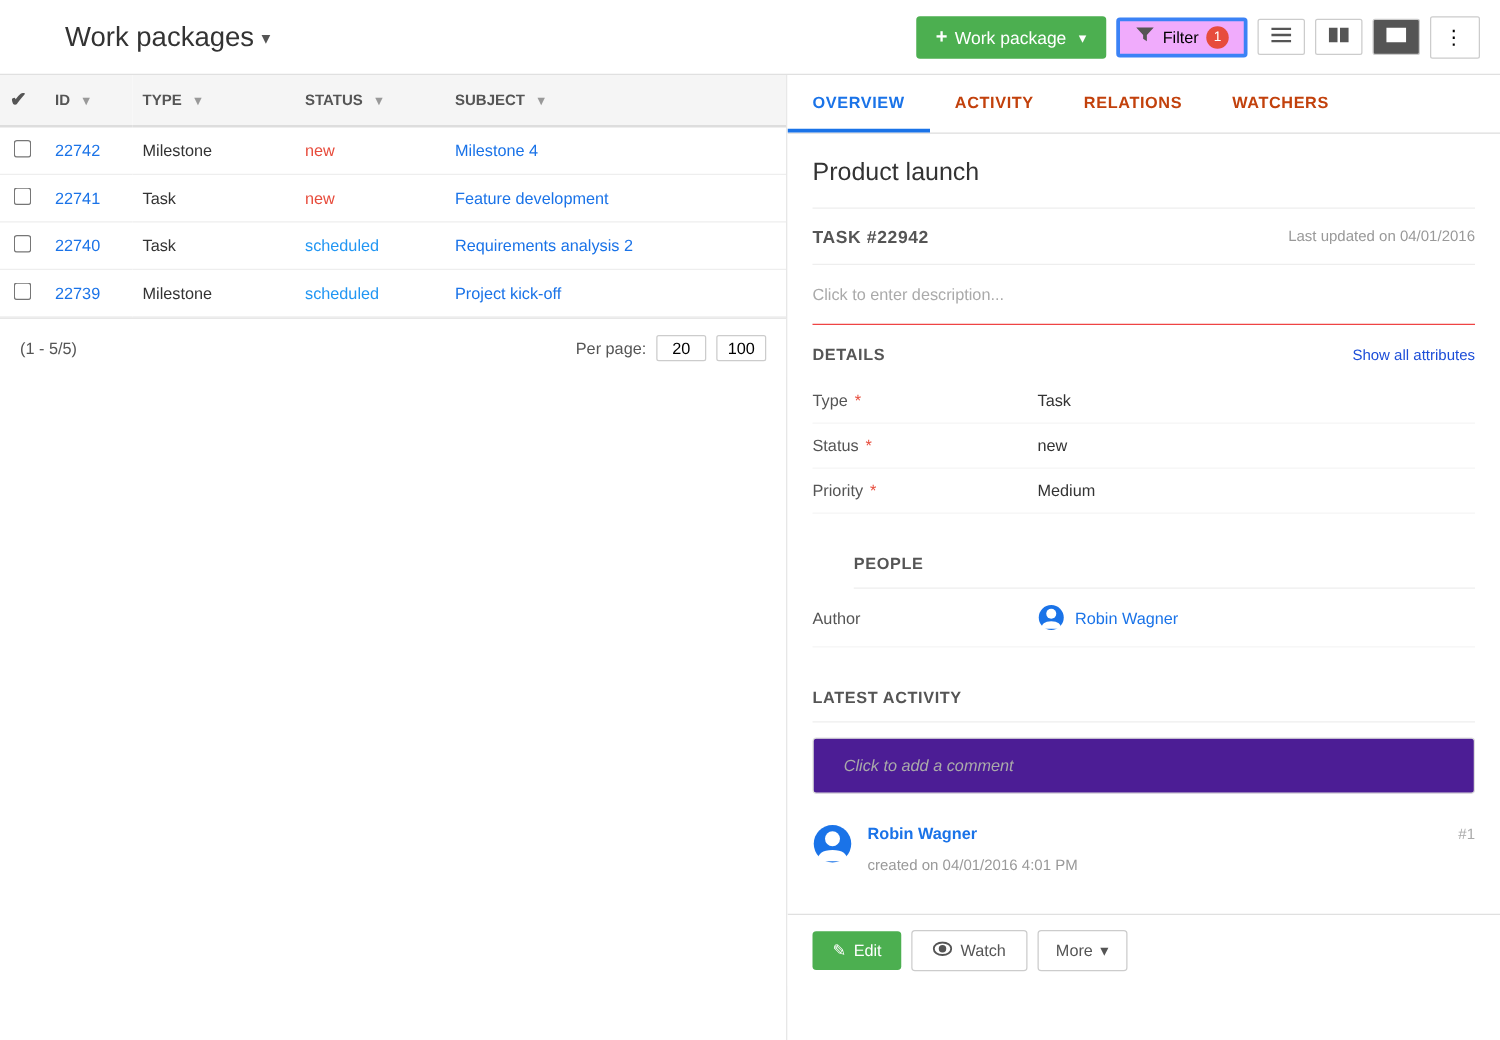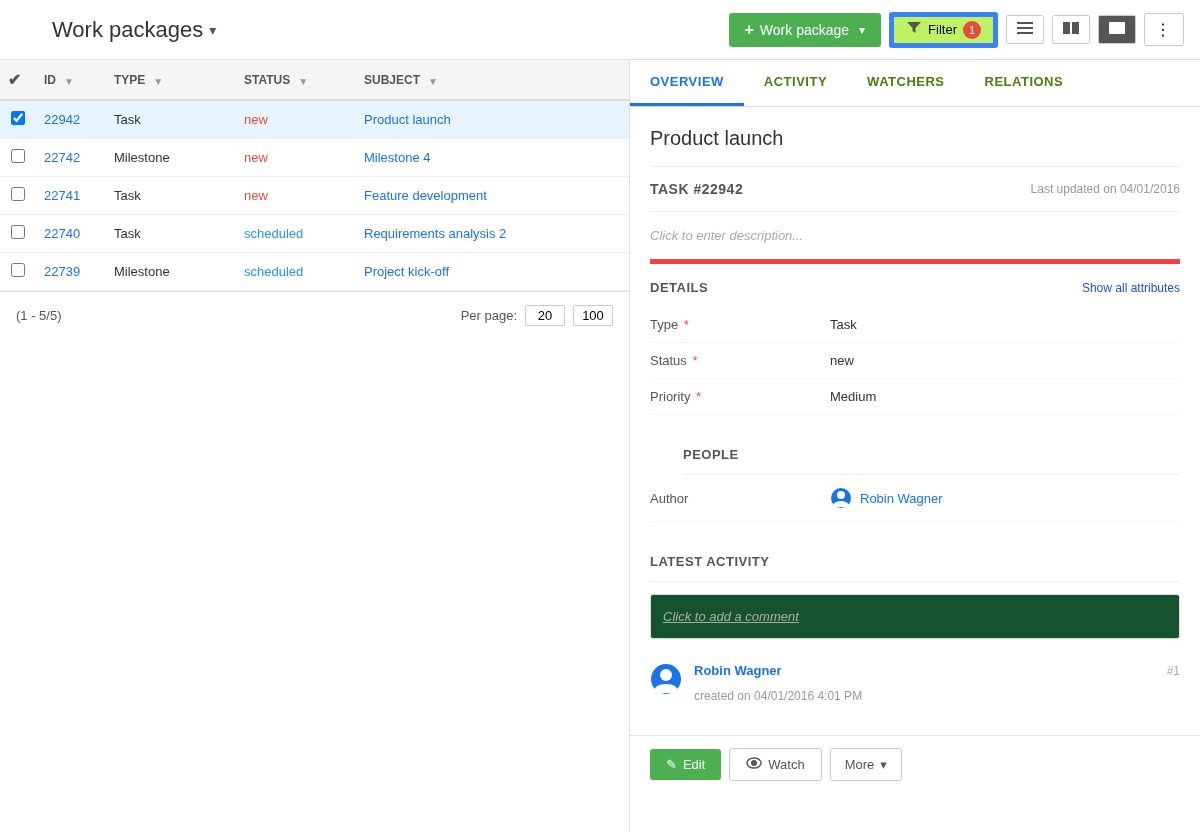--- a/index.html
+++ b/index.html
@@ -47,24 +47,24 @@
       align-items: center;
       gap: 6px;
     }
     .btn-new-wp .plus-icon { font-size: 16px; font-weight: bold; }
     .btn-new-wp .dropdown-arrow { font-size: 12px; margin-left: 4px; }
 
     .filter-btn {
       display: flex;
       align-items: center;
       gap: 6px;
-      border: 5px solid #3b82f6;
+      border: 3px solid #3b82f6;
       padding: 4px 12px;
       border-radius: 3px;
-      background: #bef264;
+      background: #f0abfc;
       cursor: pointer;
       font-size: 13px;
     }
     .filter-badge {
       background: #e74c3c;
       color: white;
       border-radius: 50%;
       width: 18px;
       height: 18px;
       display: flex;
@@ -173,21 +173,21 @@
       border-bottom: 1px solid #ddd;
       background: white;
       position: sticky;
       top: 0;
       z-index: 10;
     }
     .detail-tab {
       padding: 14px 20px;
       font-size: 13px;
       font-weight: 600;
-      color: #4d7c0f;
+      color: #c2410c;
       cursor: pointer;
       text-transform: uppercase;
       letter-spacing: 0.5px;
       border-bottom: 3px solid transparent;
     }
     .detail-tab.active {
       color: #1a73e8;
       border-bottom: 3px solid #1a73e8;
     }
 
@@ -218,23 +218,22 @@
       text-transform: uppercase;
       letter-spacing: 0.5px;
     }
     .last-updated {
       font-size: 12px;
       color: #999;
     }
 
     .description-area {
       padding: 16px 0;
-      border-bottom: 5px solid #ef4444;
+      border-bottom: 1px solid #ef4444;
       color: #aaa;
-      font-style: italic;
       cursor: pointer;
     }
 
     .section-header {
       display: flex;
       justify-content: space-between;
       align-items: center;
       padding: 16px 0 12px 0;
     }
     .section-title {
@@ -286,30 +285,29 @@
     .author-icon {
       width: 22px;
       height: 22px;
     }
     .author-name { color: #1a73e8; font-size: 13px; }
 
     .activity-section { padding: 16px 0 0 0; }
 
     .comment-input {
       width: 100%;
-      padding: 14px 12px;
+      padding: 14px 24px;
       border: 1px solid #ddd;
       border-radius: 3px;
       color: #aaa;
       font-style: italic;
       font-size: 13px;
       cursor: pointer;
       margin: 12px 0;
-      background: #14532d;
-      text-decoration: underline;
+      background: #4c1d95;
     }
 
     .activity-entry {
       display: flex;
       align-items: flex-start;
       gap: 12px;
       padding: 12px 0;
     }
     .activity-avatar {
       width: 32px;
@@ -470,37 +468,20 @@
           </th>
           <th>
             <span class="col-header-with-sort">
               <span>SUBJECT</span>
               <span class="sort-arrow">▼</span>
             </span>
           </th>
         </tr>
       </thead>
       <tbody id="table-body">
-      <tr class="selected">
-      <td class="check-col">
-        <input type="checkbox" checked="" style="">
-      </td>
-      <td>
-        <a href="#" class="id-link">22942</a>
-      </td>
-      <td>
-        <span>Task</span>
-      </td>
-      <td>
-        <span class="status-new">new</span>
-      </td>
-      <td>
-        <a href="#" class="subject-link">Product launch</a>
-      </td>
-    </tr>
           <tr>
       <td class="check-col">
         <input type="checkbox" style="">
       </td>
       <td>
         <a href="#" class="id-link">22742</a>
       </td>
       <td>
         <span>Milestone</span>
       </td>
@@ -573,22 +554,22 @@
         <input type="text" class="per-page-input" value="100" style="">
       </div>
     </div>
   </div>
 
   <div class="detail-panel">
 
     <div class="detail-tabs">
       <div class="detail-tab active">OVERVIEW</div>
       <div class="detail-tab">ACTIVITY</div>
+      <div class="detail-tab">RELATIONS</div>
       <div class="detail-tab">WATCHERS</div>
-      <div class="detail-tab">RELATIONS</div>
     </div>
 
     <div class="detail-content">
 
       <div class="work-title">Product launch</div>
 
       <div class="task-meta-row">
         <span class="task-id">TASK #22942</span>
         <span class="last-updated">Last updated on 04/01/2016</span>
       </div>

